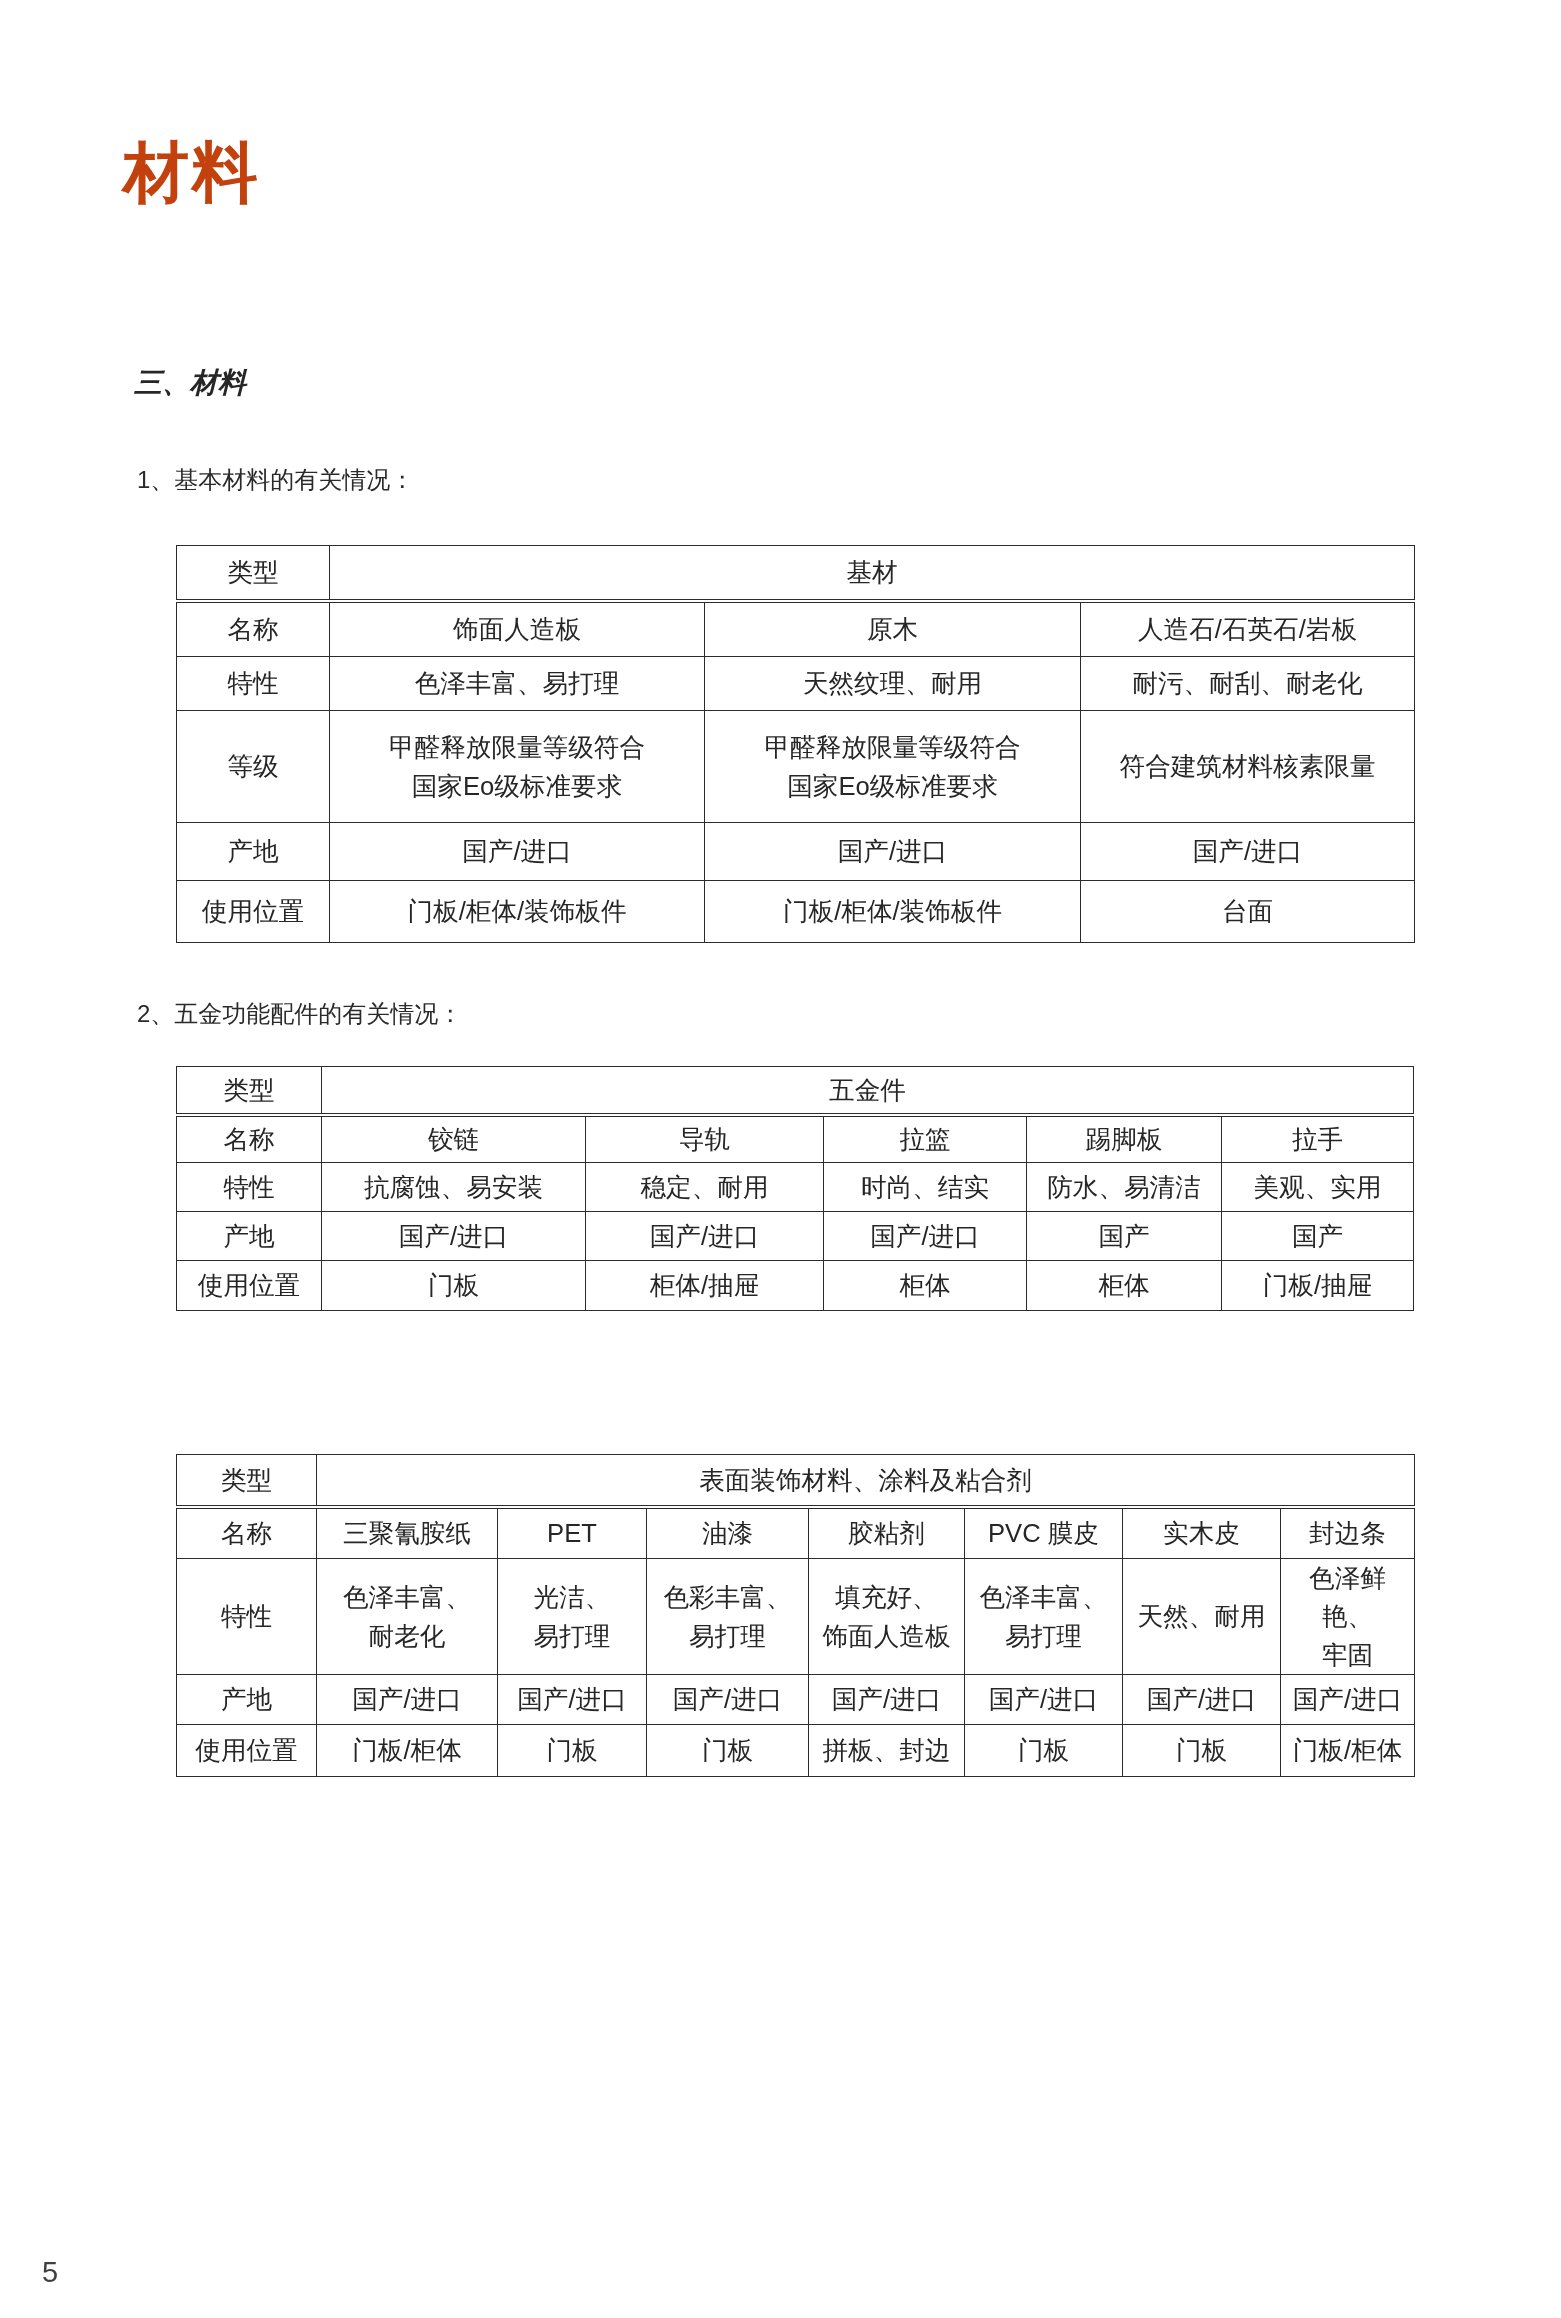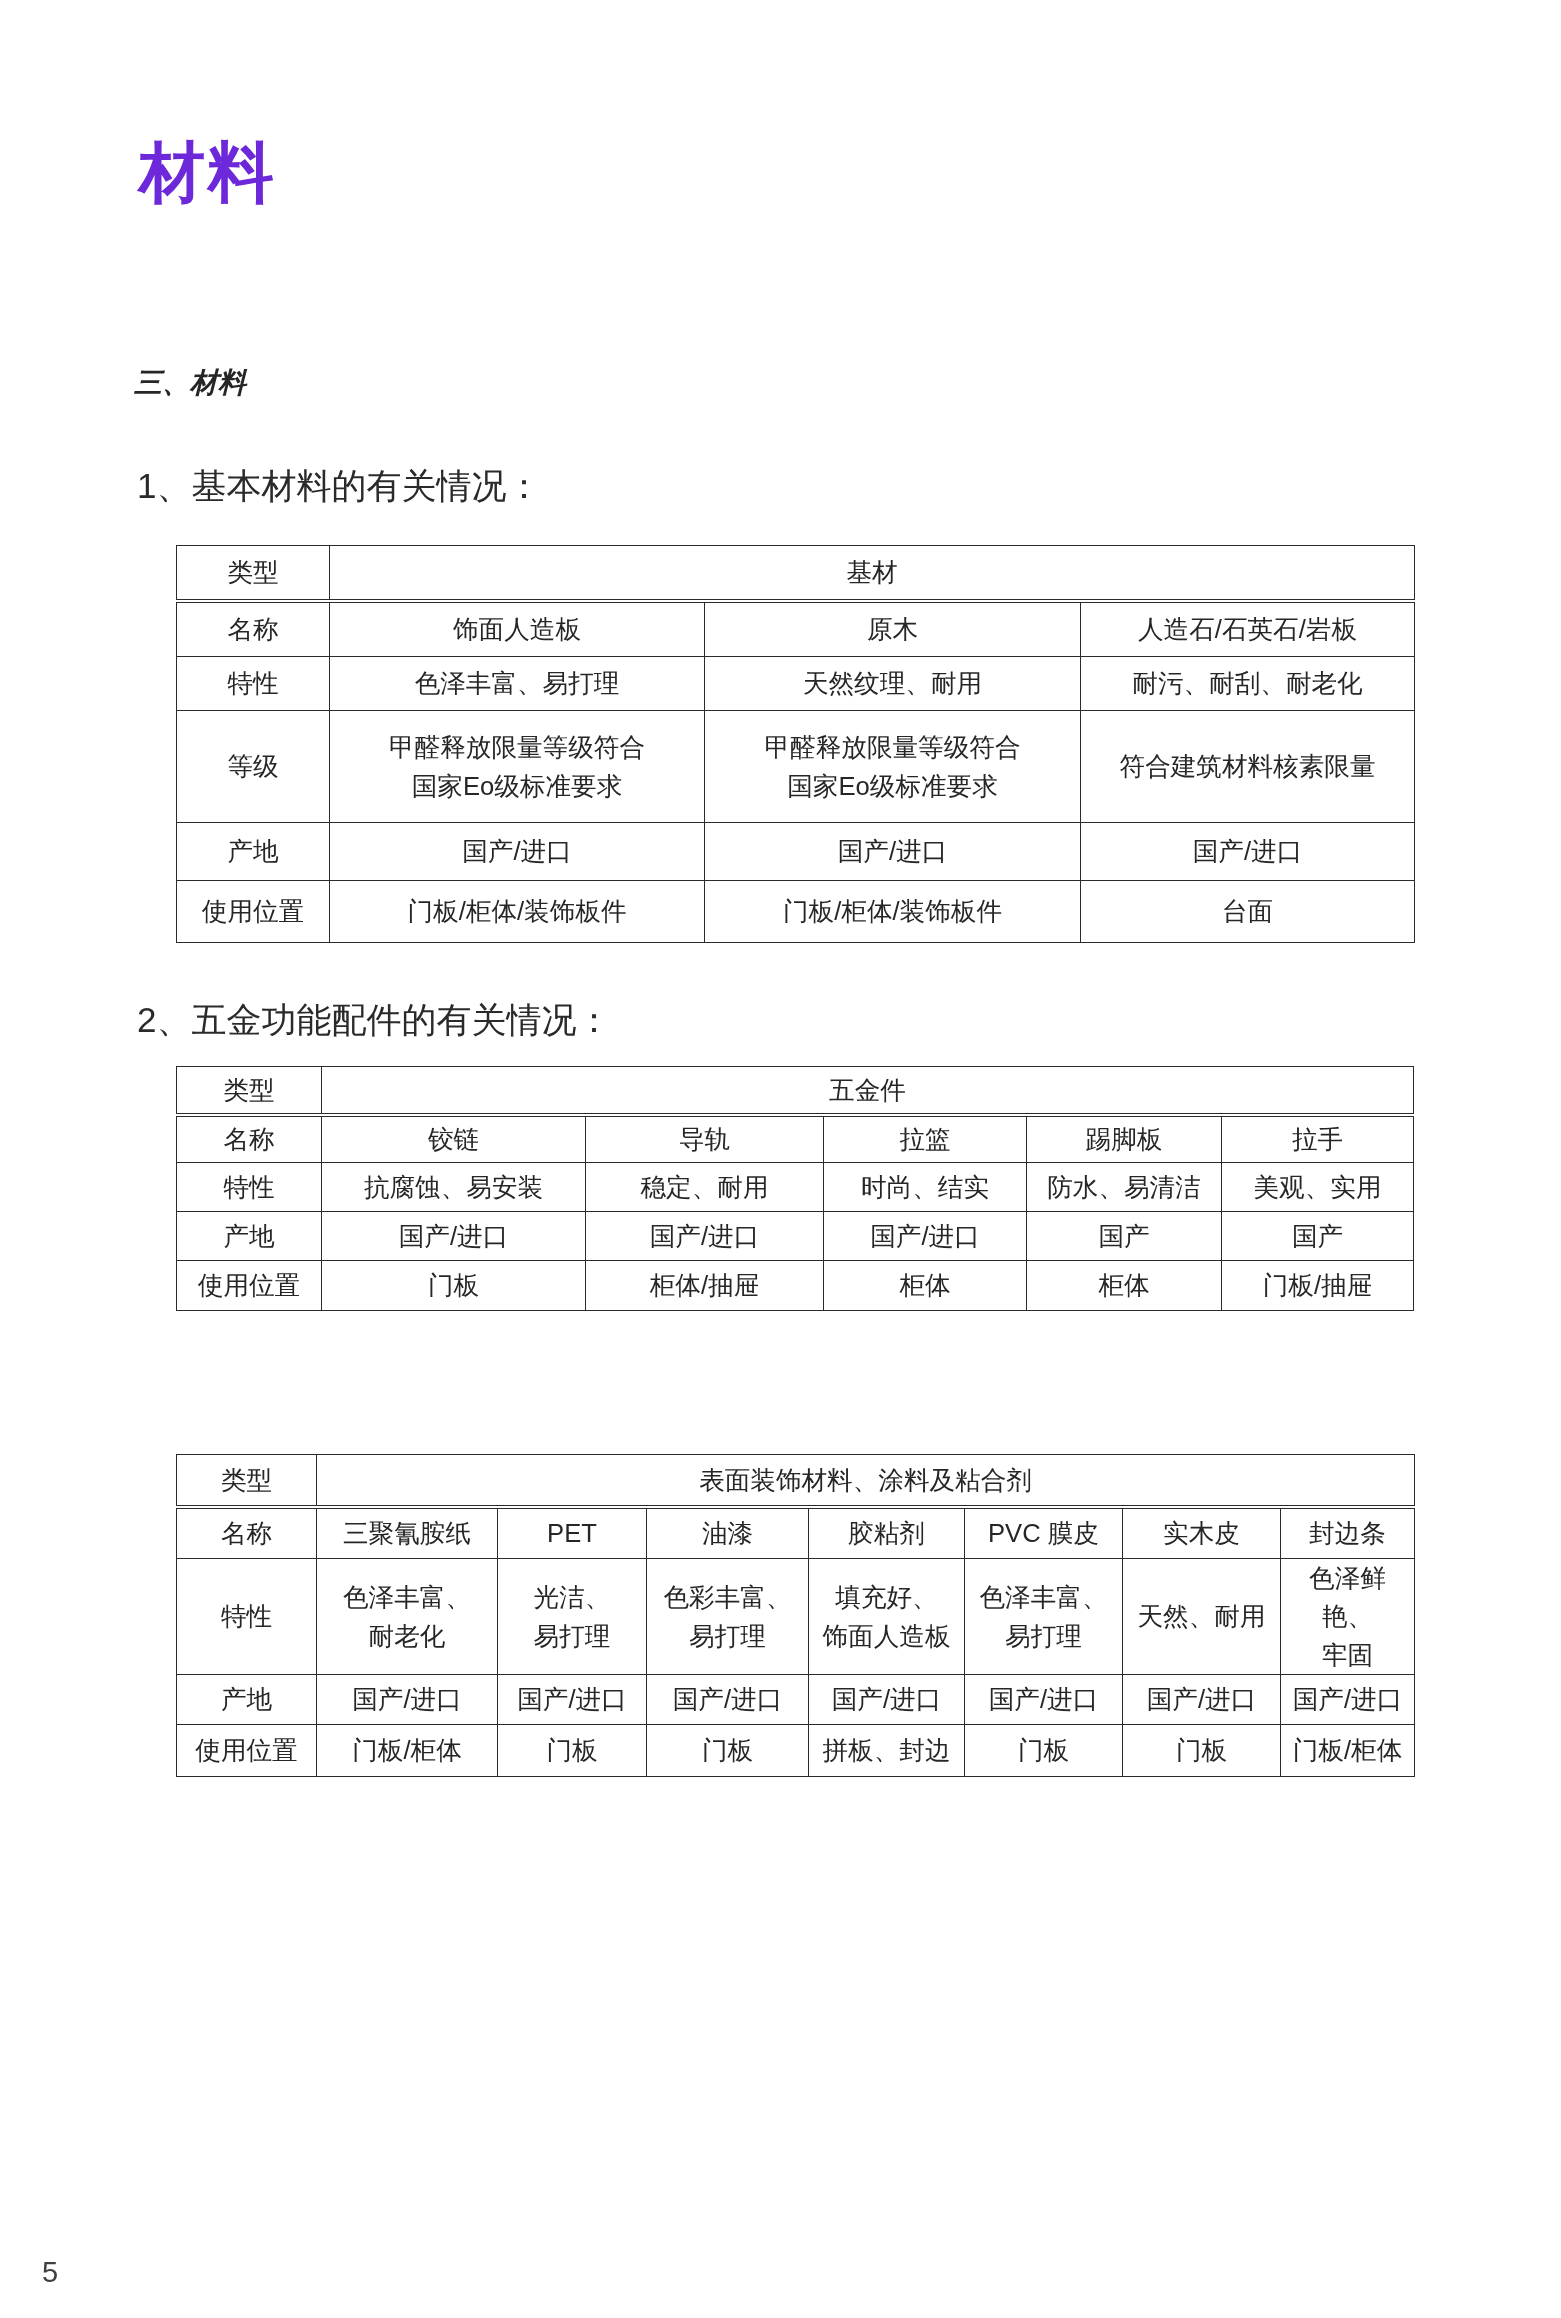--- a/index.html
+++ b/index.html
@@ -7,42 +7,42 @@
     position: relative;
     width: 1561px;
     height: 2319px;
     background: #ffffff;
     font-family: "Liberation Sans", "DejaVu Sans", sans-serif;
     color: #262626;
     overflow: hidden;
   }
   .title {
     position: absolute;
-    left: 139px;
+    left: 123px;
     top: 138px;
     font-size: 66px;
     font-weight: bold;
     letter-spacing: 2.8px;
     line-height: 1.05;
-    color: #6d28d9;
+    color: #c2410c;
   }
   .section-heading {
     position: absolute;
     left: 134px;
     top: 368px;
     font-size: 28px;
     font-weight: bold;
     line-height: 1.1;
     color: #262626;
     font-style: italic;
   }
   .sub-heading {
     position: absolute;
     left: 137px;
-    font-size: 35px;
+    font-size: 24px;
     font-weight: 400;
     line-height: 1.15;
     color: #2a2a2a;
     text-align: right;
   }
   .sub1 { top: 466px; }
   .sub2 { top: 984px; margin-top: 16px; }
   .sub3 { top: 1363px; }
 
   table.t {

